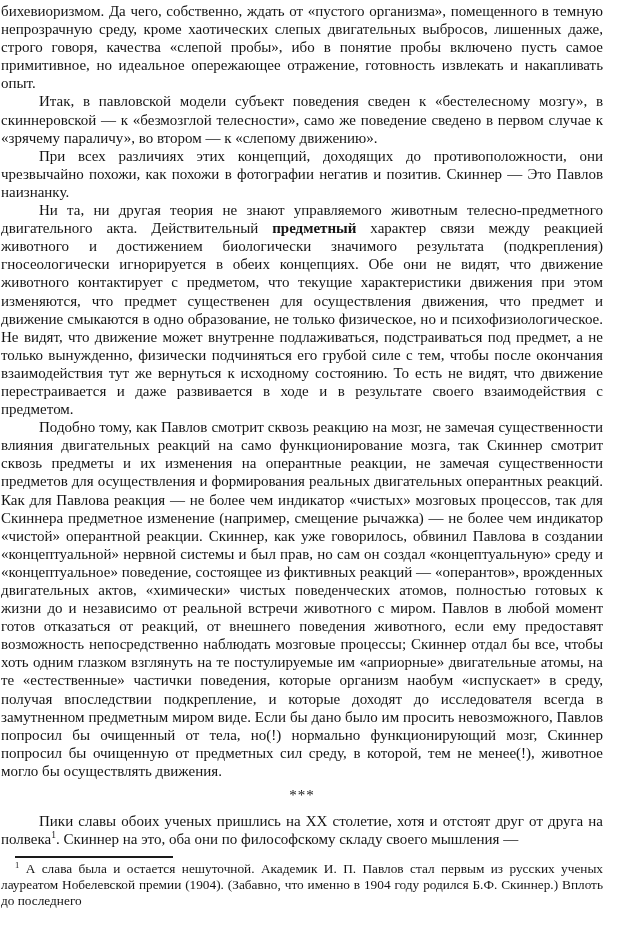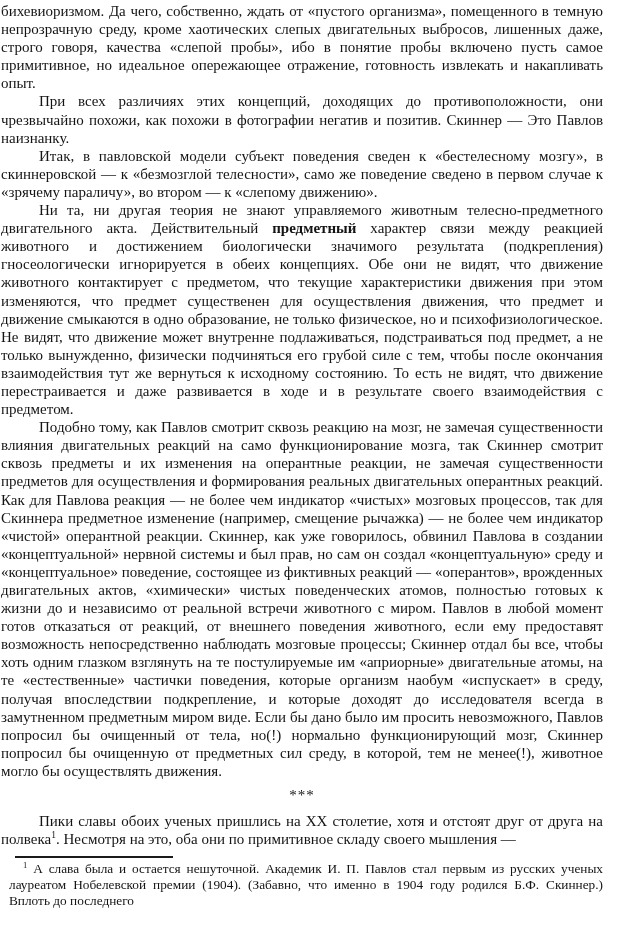--- a/index.html
+++ b/index.html
@@ -44,49 +44,48 @@
   }
   .footnote-rule {
     margin: 8px 0 3px 14px;
     width: 158px;
     height: 0;
     border-top: 2px solid #1a1a1a;
   }
   .footnote {
     font-size: 13.3px;
     line-height: 15.6px;
-    margin-left: 8px;
   }
   .fn-para {
     margin: 0;
     text-indent: 14px;
   }
   .fn-para sup {
     font-size: 8.5px;
   }
 </style>
 </head>
 <body>
 
 <div class="page">
 
   <p class="para no-indent">бихевиоризмом. Да чего, собственно, ждать от «пустого организма», помещенного в темную непрозрачную среду, кроме хаотических слепых двигательных выбросов, лишенных даже, строго говоря, качества «слепой пробы», ибо в понятие пробы включено пусть самое примитивное, но идеальное опережающее отражение, готовность извлекать и накапливать опыт.</p>
 
+  <p class="para">Итак, в павловской модели субъект поведения сведен к «бестелесному мозгу», в скиннеровской — к «безмозглой телесности», само же поведение сведено в первом случае к «зрячему параличу», во втором — к «слепому движению».</p>
+
   <p class="para">При всех различиях этих концепций, доходящих до противоположности, они чрезвычайно похожи, как похожи в фотографии негатив и позитив. Скиннер — Это Павлов наизнанку.</p>
-
-  <p class="para">Итак, в павловской модели субъект поведения сведен к «бестелесному мозгу», в скиннеровской — к «безмозглой телесности», само же поведение сведено в первом случае к «зрячему параличу», во втором — к «слепому движению».</p>
 
 
   <p class="para"><span>Ни та, ни другая теория не знают управляемого животным телесно-предметного двигательного акта. Действительный </span><span class="bold">предметный</span><span> характер связи между реакцией животного и достижением биологически значимого результата (подкрепления) гносеологически игнорируется в обеих концепциях. Обе они не видят, что движение животного контактирует с предметом, что текущие характеристики движения при этом изменяются, что предмет существенен для осуществления движения, что предмет и движение смыкаются в одно образование, не только физическое, но и психофизиологическое. Не видят, что движение может внутренне подлаживаться, подстраиваться под предмет, а не только вынужденно, физически подчиняться его грубой силе с тем, чтобы после окончания взаимодействия тут же вернуться к исходному состоянию. То есть не видят, что движение перестраивается и даже развивается в ходе и в результате своего взаимодействия с предметом.</span></p>
 
   <p class="para">Подобно тому, как Павлов смотрит сквозь реакцию на мозг, не замечая существенности влияния двигательных реакций на само функционирование мозга, так Скиннер смотрит сквозь предметы и их изменения на оперантные реакции, не замечая существенности предметов для осуществления и формирования реальных двигательных оперантных реакций. Как для Павлова реакция — не более чем индикатор «чистых» мозговых процессов, так для Скиннера предметное изменение (например, смещение рычаж­ка) — не более чем индикатор «чистой» оперантной реакции. Скиннер, как уже говорилось, обвинил Павлова в создании «концептуальной» нервной системы и был прав, но сам он создал «концептуальную» среду и «концептуальное» поведение, состоящее из фиктивных реакций — «оперантов», врожденных двигательных актов, «химически» чистых поведенческих атомов, полностью готовых к жизни до и независимо от реальной встречи животного с миром. Павлов в любой момент готов отказаться от реакций, от внешнего поведения животного, если ему предоставят возможность непосредственно наблюдать мозговые процессы; Скиннер отдал бы все, чтобы хоть одним глазком взглянуть на те постулируемые им «априорные» двигательные атомы, на те «естественные» частички поведения, которые организм наобум «испускает» в среду, получая впоследствии подкрепление, и которые доходят до исследователя всегда в замутненном предметным миром виде. Если бы дано было им просить невозможного, Павлов попросил бы очищенный от тела, но(!) нормально функционирующий мозг, Скиннер попросил бы очищенную от предметных сил среду, в которой, тем не менее(!), животное могло бы осуществлять движения.</p>
 
   <p class="separator">***</p>
 
-  <p class="para"><span>Пики славы обоих ученых пришлись на XX столетие, хотя и отстоят друг от друга на полвека</span><sup>1</sup><span>. Несмотря на это, оба они по примитивное складу своего мышления —</span></p>
+  <p class="para"><span>Пики славы обоих ученых пришлись на XX столетие, хотя и отстоят друг от друга на полвека</span><sup>1</sup><span>. Скиннер на это, оба они по философскому складу своего мышления —</span></p>
 
   <div class="footnote-rule"></div>
 
   <div class="footnote">
     <p class="fn-para"><sup>1</sup> <span>А слава была и остается нешуточной. Академик И. П. Павлов стал первым из русских ученых лауреатом Нобелевской премии (1904). (Забавно, что именно в 1904 году родился Б.Ф. Скиннер.) Вплоть до последнего</span></p>
   </div>
 
 </div>
 
 </body></html>

